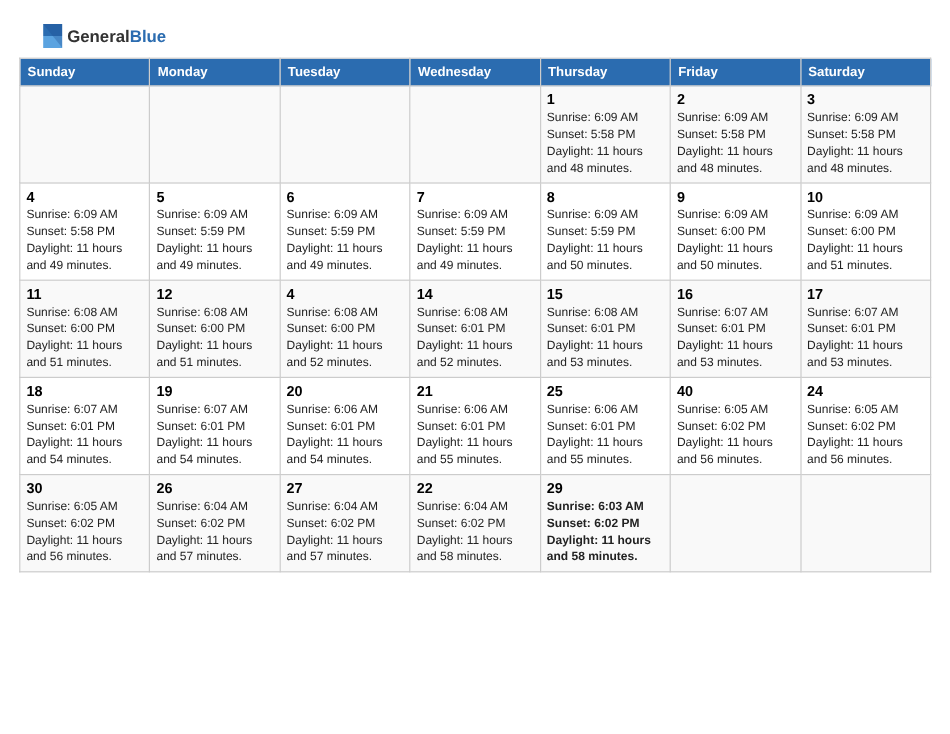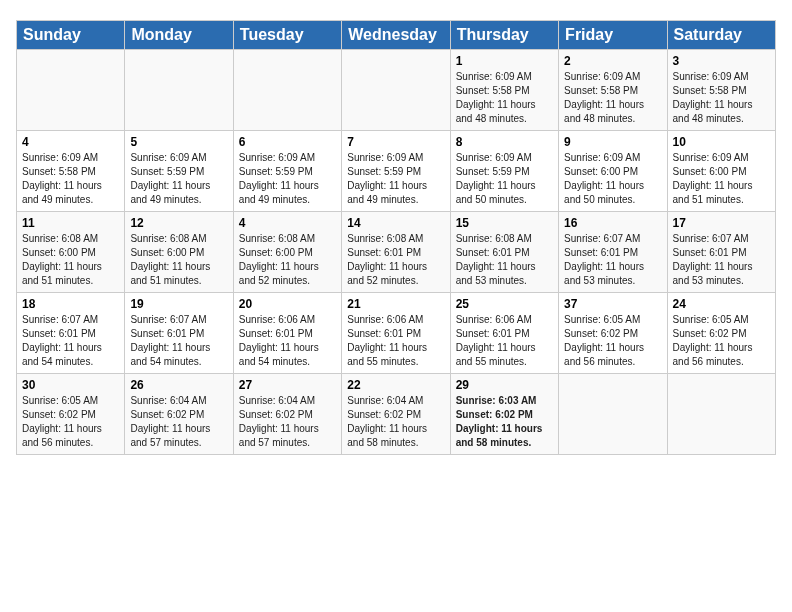--- a/index.html
+++ b/index.html
@@ -38,21 +38,21 @@
     table {
       width: 100%;
       border-collapse: collapse;
       font-size: 11px;
     }
     thead tr th {
       background-color: #2b6cb0;
       color: #fff;
       text-align: left;
       padding: 5px 6px;
-      font-size: 16px;
+      font-size: 11px;
       font-weight: bold;
       border: 1px solid #ccc;
     }
     tbody tr td {
       border: 1px solid #ccc;
       vertical-align: top;
       padding: 4px 5px;
       width: 14.28%;
       min-height: 70px;
       height: 80px;
@@ -69,20 +69,34 @@
       line-height: 1.4;
     }
     .empty-cell { background: #fff; }
     tbody tr:nth-child(odd) td { background: #f9f9f9; }
     tbody tr:nth-child(even) td { background: #fff; }
   </style>
 </head>
 <body>
 
 <div class="header-logo">
+  <div class="logo">
+    <svg width="36" height="28" viewBox="0 0 36 28">
+      <rect x="0" y="0" width="36" height="28" fill="#fff"></rect>
+      <polygon points="20,4 36,4 36,14 20,14" fill="#2b6cb0"></polygon>
+      <polygon points="20,14 36,14 36,24 20,24" fill="#5ba3e0"></polygon>
+      <polygon points="20,4 36,4 36,24" fill="#1a4a8a" opacity="0.3"></polygon>
+    </svg>
+    <div>
+      <div style="display:flex; gap:0;">
+        <span class="logo-text-general">General</span>
+          <span class="logo-text-blue">Blue</span>
+      </div>
+    </div>
+  </div>
 </div>
 
 <table>
   <thead>
     <tr>
     <th>Sunday</th>
         <th>Monday</th>
         <th>Tuesday</th>
         <th>Wednesday</th>
         <th>Thursday</th>
@@ -228,21 +242,21 @@
 Sunset: 6:01 PM
 Daylight: 11 hours and 55 minutes.</div>
         </td>
         <td>
           <span class="day-num">25</span>
           <div class="day-info" style="white-space: pre-line;">Sunrise: 6:06 AM
 Sunset: 6:01 PM
 Daylight: 11 hours and 55 minutes.</div>
         </td>
         <td>
-          <span class="day-num">37</span>
+          <span class="day-num">40</span>
           <div class="day-info" style="white-space: pre-line;">Sunrise: 6:05 AM
 Sunset: 6:02 PM
 Daylight: 11 hours and 56 minutes.</div>
         </td>
         <td>
           <span class="day-num">24</span>
           <div class="day-info" style="white-space: pre-line;">Sunrise: 6:05 AM
 Sunset: 6:02 PM
 Daylight: 11 hours and 56 minutes.</div>
         </td>

